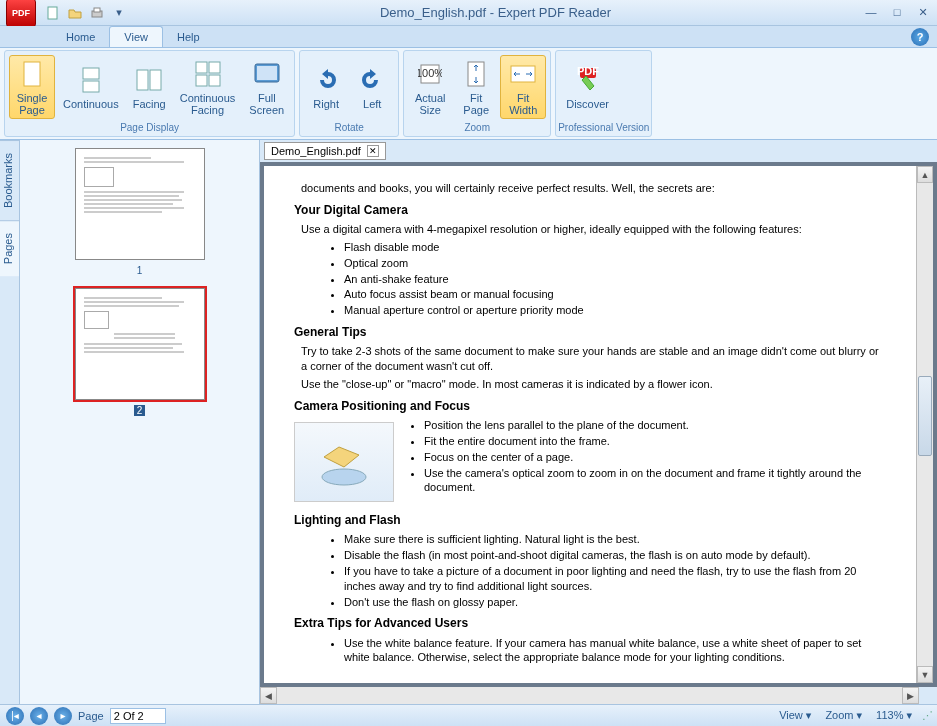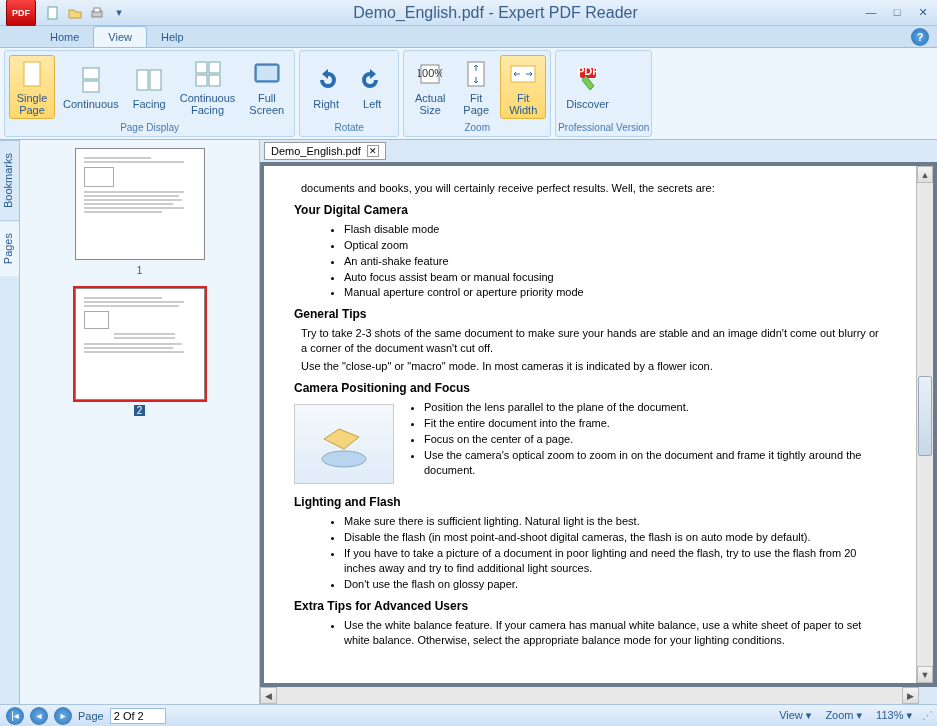--- a/index.html
+++ b/index.html
@@ -1,24 +1,24 @@
 <!DOCTYPE html>
 <html><head>
 <meta charset="utf-8">
 <style>
 *{box-sizing:border-box;margin:0;padding:0;font-family:"Segoe UI",Tahoma,sans-serif;font-size:11px}
 body{width:937px;height:726px;background:#cfe3f7;overflow:hidden;display:flex;flex-direction:column}
 .titlebar{height:26px;background:linear-gradient(#e7f1fb,#cde1f5);display:flex;align-items:center;padding:0 6px;border-bottom:1px solid #a8c4e0}
 .app-icon{width:30px;height:30px;background:linear-gradient(#f44,#b00);border-radius:4px;display:flex;align-items:center;justify-content:center;color:#fff;font-weight:bold;font-size:9px;margin-right:8px;border:1px solid #800}
 .qat{display:flex;gap:4px;align-items:center}
 .qat-btn{width:18px;height:18px;display:flex;align-items:center;justify-content:center;cursor:pointer}
-.title{flex:1;text-align:center;color:#3a5f8a;font-size:16px}
+.title{flex:1;text-align:center;color:#3a5f8a;font-size:13px}
 .winbtns{display:flex;gap:10px;color:#3a5f8a;font-size:13px}
 .winbtn{cursor:pointer;width:16px;text-align:center}
-.tabs{height:22px;background:#cde1f5;display:flex;align-items:flex-end;padding-left:36px;gap:0;border-bottom:1px solid #9cc0e4;position:relative}
+.tabs{height:22px;background:#cde1f5;display:flex;align-items:flex-end;padding-left:52px;gap:0;border-bottom:1px solid #9cc0e4;position:relative}
 .tab{padding:4px 14px;color:#2a5b8f;cursor:pointer;border-top-left-radius:3px;border-top-right-radius:3px}
 .tab.active{background:#eef6fd;border:1px solid #9cc0e4;border-bottom:none;color:#2a5b8f}
 .help-orb{position:absolute;right:8px;top:2px;width:18px;height:18px;border-radius:50%;background:radial-gradient(#5aa9e6,#2a6db3);display:flex;align-items:center;justify-content:center;color:#fff;font-weight:bold;cursor:pointer;font-size:11px}
 .ribbon{height:92px;background:#eef6fd;border-bottom:1px solid #9cc0e4;display:flex;padding:2px 4px;gap:4px}
 .group{border:1px solid #b8d4ee;border-radius:3px;background:#e4f0fb;display:flex;flex-direction:column;padding:2px}
 .group-body{flex:1;display:flex;gap:2px;padding:2px}
 .group-label{text-align:center;color:#4a7ab0;font-size:10px;padding:1px 0}
 .rbtn{display:flex;flex-direction:column;align-items:center;justify-content:center;padding:2px 6px;cursor:pointer;border-radius:3px;min-width:44px}
 .rbtn.active{background:linear-gradient(#ffe9a8,#ffd76b);border:1px solid #e0b33e}
 .rbtn-icon{width:32px;height:32px;display:flex;align-items:center;justify-content:center;margin-bottom:2px}
@@ -265,20 +265,21 @@
     <div class="doc-tabs">
       <div class="doc-tab">
         <span>Demo_English.pdf</span>
         <span class="x">✕</span>
       </div>
     </div>
     <div class="viewer">
       <div class="page">
         <p>documents and books, you will certainly receive perfect results. Well, the secrets are:</p>
         <h4>Your Digital Camera</h4>
+        <p>Use a digital camera with 4-megapixel resolution or higher, ideally equipped with the following features:</p>
         <ul id="l1">
             <li>Flash disable mode</li>
             <li>Optical zoom</li>
             <li>An anti-shake feature</li>
             <li>Auto focus assist beam or manual focusing</li>
             <li>Manual aperture control or aperture priority mode</li>
           </ul>
         <h4>General Tips</h4>
         <p>Try to take 2-3 shots of the same document to make sure your hands are stable and an image didn't come out blurry or a corner of the document wasn't cut off.</p>
         <p>Use the "close-up" or "macro" mode. In most cameras it is indicated by a flower icon.</p>

